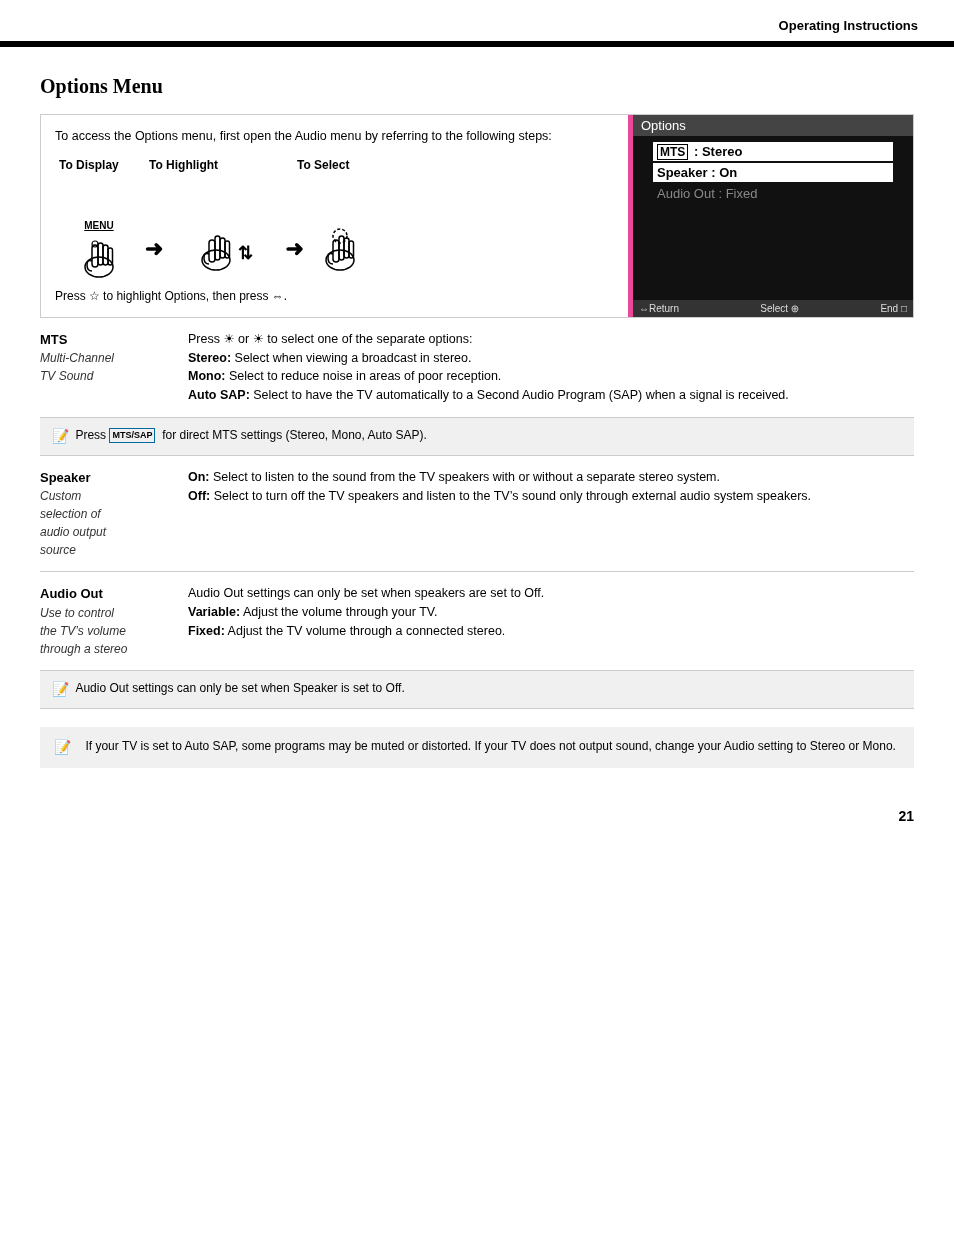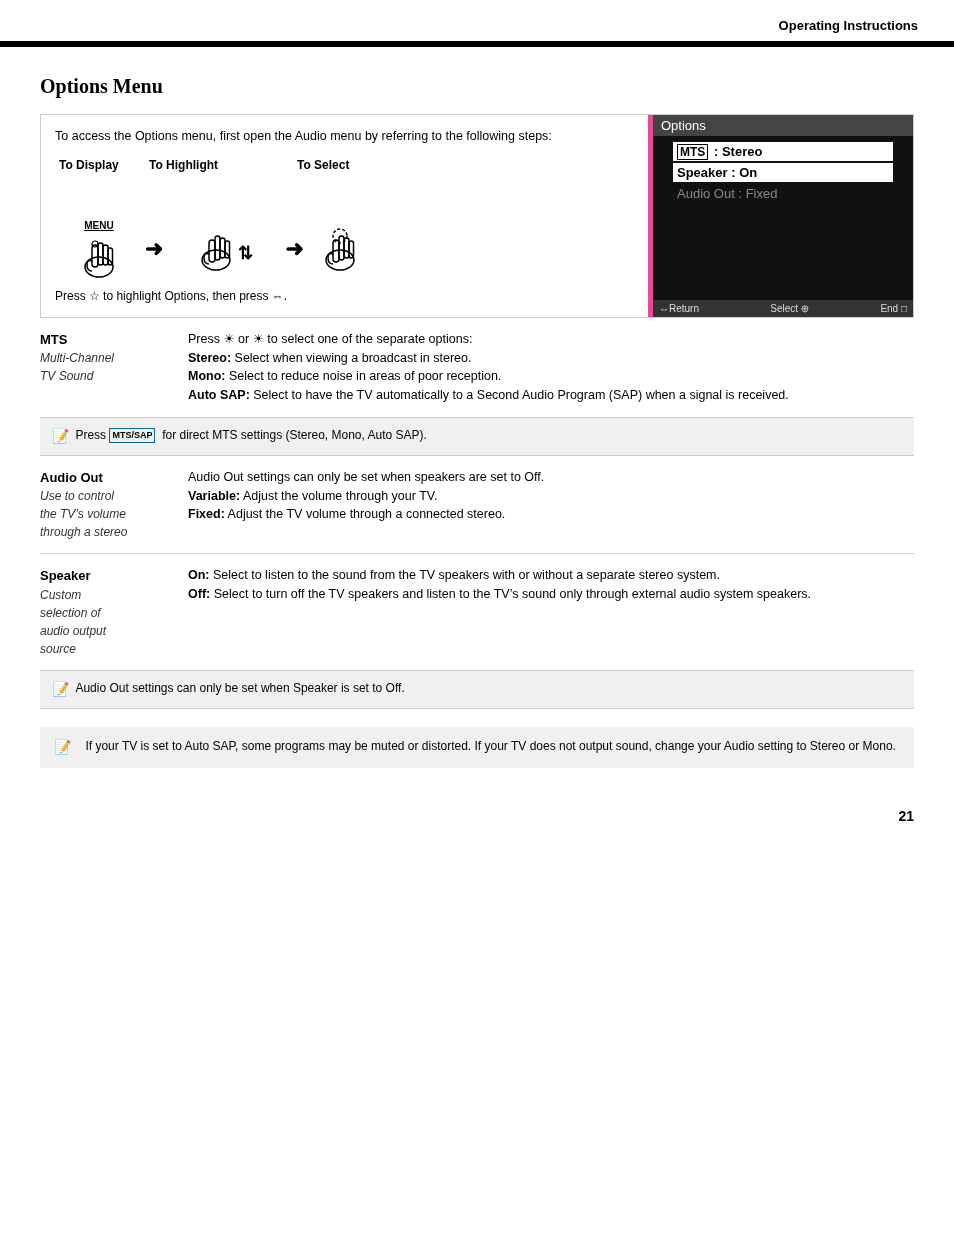--- a/index.html
+++ b/index.html
@@ -64,21 +64,21 @@
       margin-bottom: 2px;
     }
 
     .press-line {
       font-size: 12px;
       margin-top: 8px;
       line-height: 1.5;
     }
 
     .intro-right {
-      width: 260px;
+      width: 280px;
       background: #000;
       padding: 0;
       display: flex;
       flex-direction: column;
     }
 
     .tv-screen {
       background: #111;
       color: #fff;
       flex: 1;
@@ -378,38 +378,38 @@
       <td colspan="2">
         <div class="note-content">
           <span class="note-icon">📝</span>
           <span class="note-text">Press <span class="mts-sap-badge">MTS/SAP</span> &nbsp;for direct MTS settings (Stereo, Mono, Auto SAP).</span>
         </div>
       </td>
     </tr>
 
     <tr>
       <td class="label-col">
+        <span class="label-main">Speaker</span>
+        <span class="label-sub"><em>Custom<br>selection of<br>audio output<br>source</em></span>
+      </td>
+      <td>
+        <span class="bold">On:</span><span> Select to listen to the sound from the TV speakers with or without a separate stereo system.</span><br>
+        <span class="bold">Off:</span><span> Select to turn off the TV speakers and listen to the TV’s sound only through external audio system speakers.</span>
+      </td>
+    </tr>
+
+    <tr>
+      <td class="label-col">
         <span class="label-main">Audio Out</span>
         <span class="label-sub"><em>Use to control<br>the TV’s volume<br>through a stereo</em></span>
       </td>
       <td>
         <span>Audio Out settings can only be set when speakers are set to Off.</span><br>
         <span class="bold">Variable:</span><span> Adjust the volume through your TV.</span><br>
         <span class="bold">Fixed:</span><span> Adjust the TV volume through a connected stereo.</span>
-      </td>
-    </tr>
-
-    <tr>
-      <td class="label-col">
-        <span class="label-main">Speaker</span>
-        <span class="label-sub"><em>Custom<br>selection of<br>audio output<br>source</em></span>
-      </td>
-      <td>
-        <span class="bold">On:</span><span> Select to listen to the sound from the TV speakers with or without a separate stereo system.</span><br>
-        <span class="bold">Off:</span><span> Select to turn off the TV speakers and listen to the TV’s sound only through external audio system speakers.</span>
       </td>
     </tr>
 
     <tr class="note-row">
       <td colspan="2">
         <div class="note-content">
           <span class="note-icon">📝</span>
           <span class="note-text">Audio Out settings can only be set when Speaker is set to Off.</span>
         </div>
       </td>

